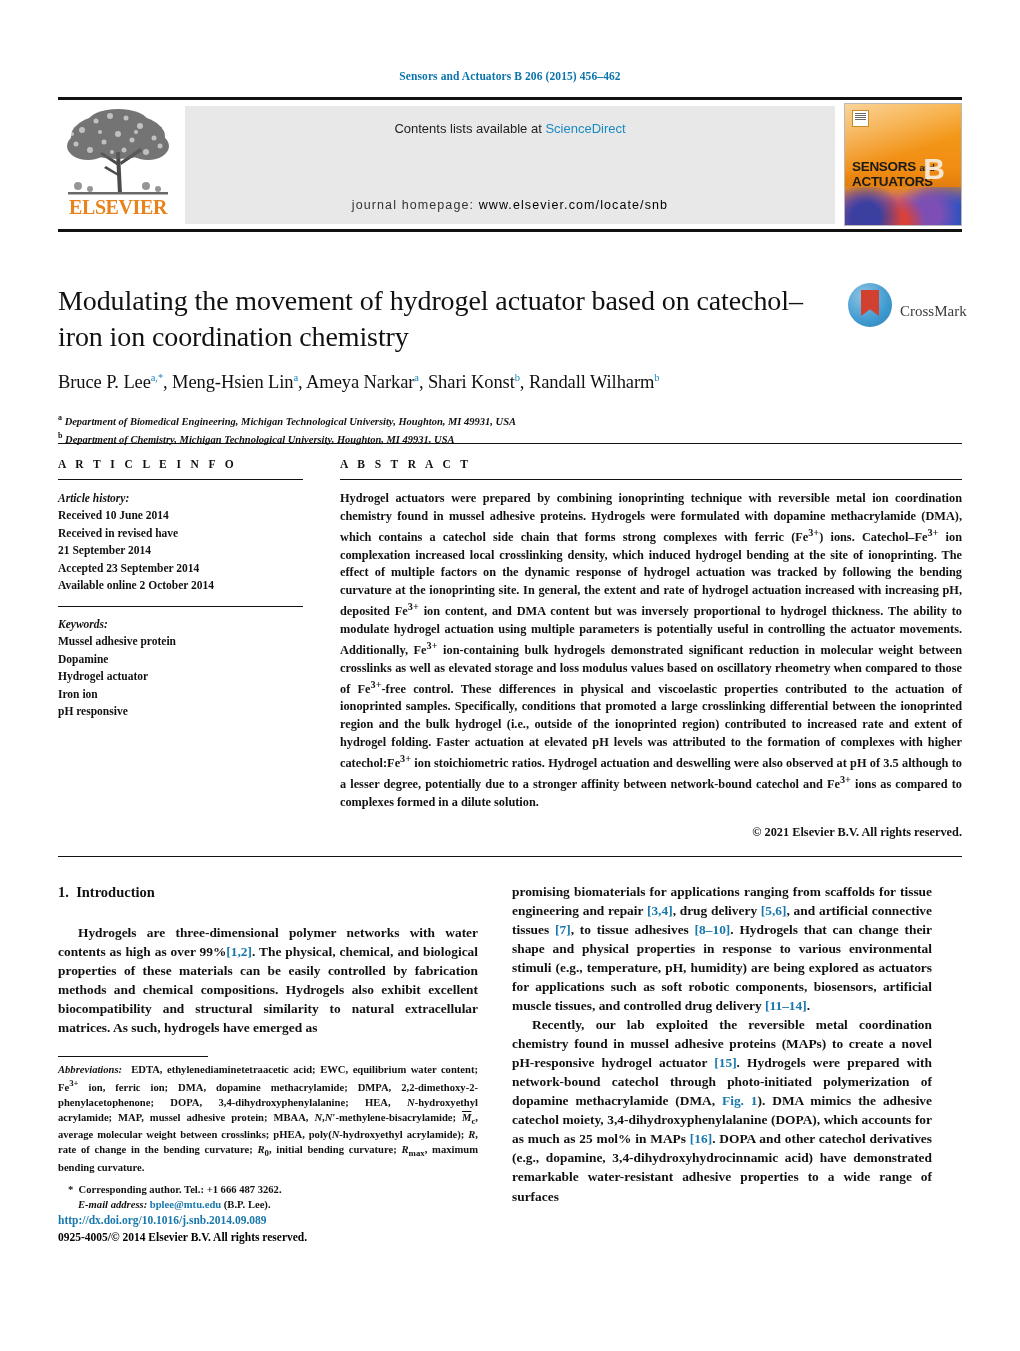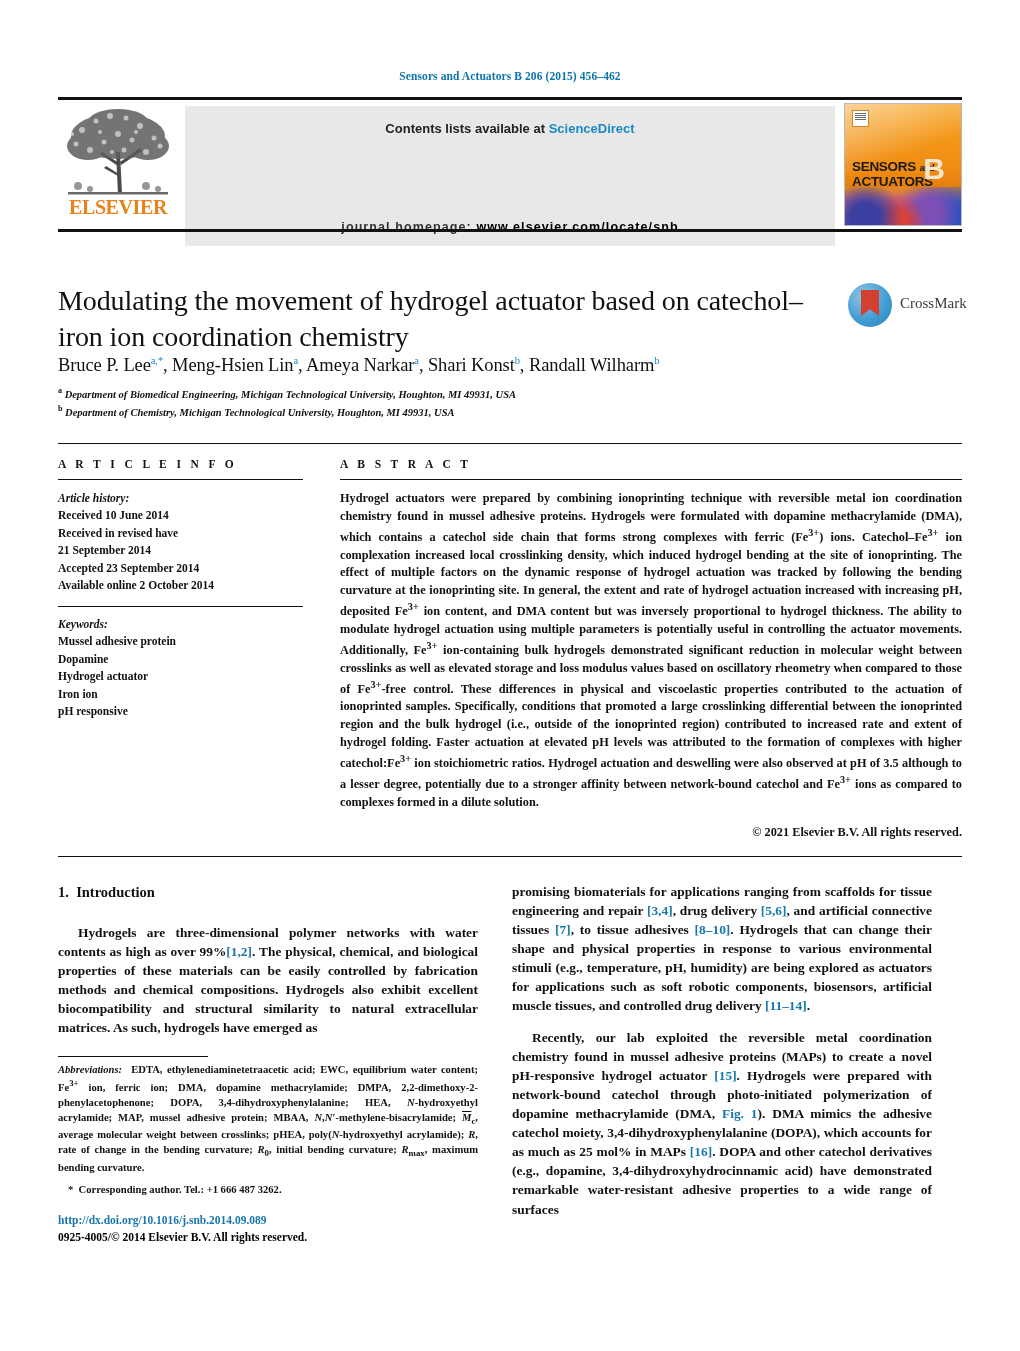--- a/index.html
+++ b/index.html
@@ -77,23 +77,22 @@
     font-family: "Liberation Serif", serif;
     font-size: 20px;
     font-weight: bold;
     letter-spacing: -0.4px;
     color: #e8821a;
   }
   .banner {
     position: absolute;
     left: 127px; top: 9px;
     width: 650px;
-    height: 140px;
+    height: 118px;
     background: #e8e8e8;
-    font-weight: bold;
   }
   .banner-contents {
     position: absolute;
     top: 15px; left: 0; right: 0;
     text-align: center;
     font-family: "Liberation Sans", sans-serif;
     font-size: 13px;
     color: #222;
   }
   .banner-contents .lnk { color: #1a8ac4; }
@@ -200,28 +199,29 @@
   .art-title {
     font-family: "Liberation Serif", serif;
     font-size: 28px;
     line-height: 1.28;
     color: #111;
     margin: 0;
     font-weight: normal;
     letter-spacing: -0.1px;
   }
   .authors {
+    margin-top: 17px;
     font-family: "Liberation Serif", serif;
     font-size: 18.5px;
     color: #111;
     letter-spacing: -0.1px;
   }
   .authors sup { font-size: 10.5px; color: #1a8ac4; }
   .affil {
-    margin-top: 9px;
+    margin-top: 19px;
     font-family: "Liberation Serif", serif;
     font-style: italic;
     font-weight: bold;
     font-size: 10.5px;
     line-height: 1.45;
     color: #111;
   }
   .affil sup { font-style: normal; font-size: 8px; }
 
   .crossmark {
@@ -239,21 +239,21 @@
   }
   .cm-mark {
     position: absolute;
     left: 13px; top: 7px;
     width: 18px; height: 26px;
     background: #d2402f;
     clip-path: polygon(0 0, 100% 0, 100% 100%, 50% 74%, 0 100%);
   }
   .cm-text {
     position: absolute;
-    left: 52px; top: 12px;
+    left: 52px; top: 20px;
     font-family: "Liberation Serif", serif;
     font-size: 15px;
     color: #3b3b3b;
   }
   .sec-head {
     font-family: "Liberation Serif", serif;
     font-weight: bold;
     font-size: 11.5px;
     letter-spacing: 3.4px;
     color: #111;
@@ -324,21 +324,21 @@
   }
   .bodycol.left  { left: 58px;  top: 882px; }
   .bodycol.right { left: 512px; top: 882px; }
   .sec-title {
     font-family: "Liberation Serif", serif;
     font-weight: bold;
     font-size: 14.5px;
     margin-bottom: 20px;
   }
   .para { text-indent: 20px; margin: 0; }
-  .para + .para { margin-top: 13px; }
+  .para + .para { margin-top: 0px; }
   .lnk { color: #1878ad; text-decoration: none; }
 
   
   .fn-rule {
     position: absolute;
     left: 58px; top: 1056px;
     width: 150px;
     height: 1px;
     background: #111;
   }
@@ -519,20 +519,25 @@
     <p class="para">Recently, our lab exploited the reversible metal coordination chemistry found in mussel adhesive proteins (MAPs) to create a novel pH-responsive hydrogel actuator <span class="lnk">[15]</span>. Hydrogels were prepared with network-bound catechol through photo-initiated polymerization of dopamine methacrylamide (DMA, <span class="lnk">Fig. 1</span>). DMA mimics the adhesive catechol moiety, 3,4-dihydroxyphenylalanine (DOPA), which accounts for as much as 25 mol% in MAPs <span class="lnk">[16]</span>. DOPA and other catechol derivatives (e.g., dopamine, 3,4-dihydroxyhydrocinnamic acid) have demonstrated remarkable water-resistant adhesive properties to a wide range of surfaces</p>
   </div>
 
   <div class="fn-rule"></div>
   <div class="footnotes">
     <div><span class="it">Abbreviations:</span>&nbsp;&nbsp;EDTA, ethylenediaminetetraacetic acid; EWC, equilibrium water content; Fe<sup>3+</sup> ion, ferric ion; DMA, dopamine methacrylamide; DMPA, 2,2-dimethoxy-2-phenylacetophenone; DOPA, 3,4-dihydroxyphenylalanine; HEA, <i>N</i>-hydroxyethyl acrylamide; MAP, mussel adhesive protein; MBAA, <i>N</i>,<i>N</i>′-methylene-bisacrylamide; <i class="ovl">M</i><sub>c</sub>, average molecular weight between crosslinks; pHEA, poly(<i>N</i>-hydroxyethyl acrylamide); <i>R</i>, rate of change in the bending curvature; <i>R</i><sub>0</sub>, initial bending curvature; <i>R</i><sub>max</sub>, maximum bending curvature.</div>
     <div class="fn-corr">
       <span>*</span>&nbsp;
       <span>Corresponding author. Tel.: +1 666 487 3262.</span>
     </div>
+    <div class="fn-mail">
+      <span class="it">E-mail address:</span>
+      <span class="lnk">bplee@mtu.edu</span>
+      <span>(B.P. Lee).</span>
+    </div>
   </div>
 
   <div class="pagefoot">
     <div class="doi">http://dx.doi.org/10.1016/j.snb.2014.09.089</div>
     <div>0925-4005/© 2014 Elsevier B.V. All rights reserved.</div>
   </div>
 
 </div>
 
 </body></html>

